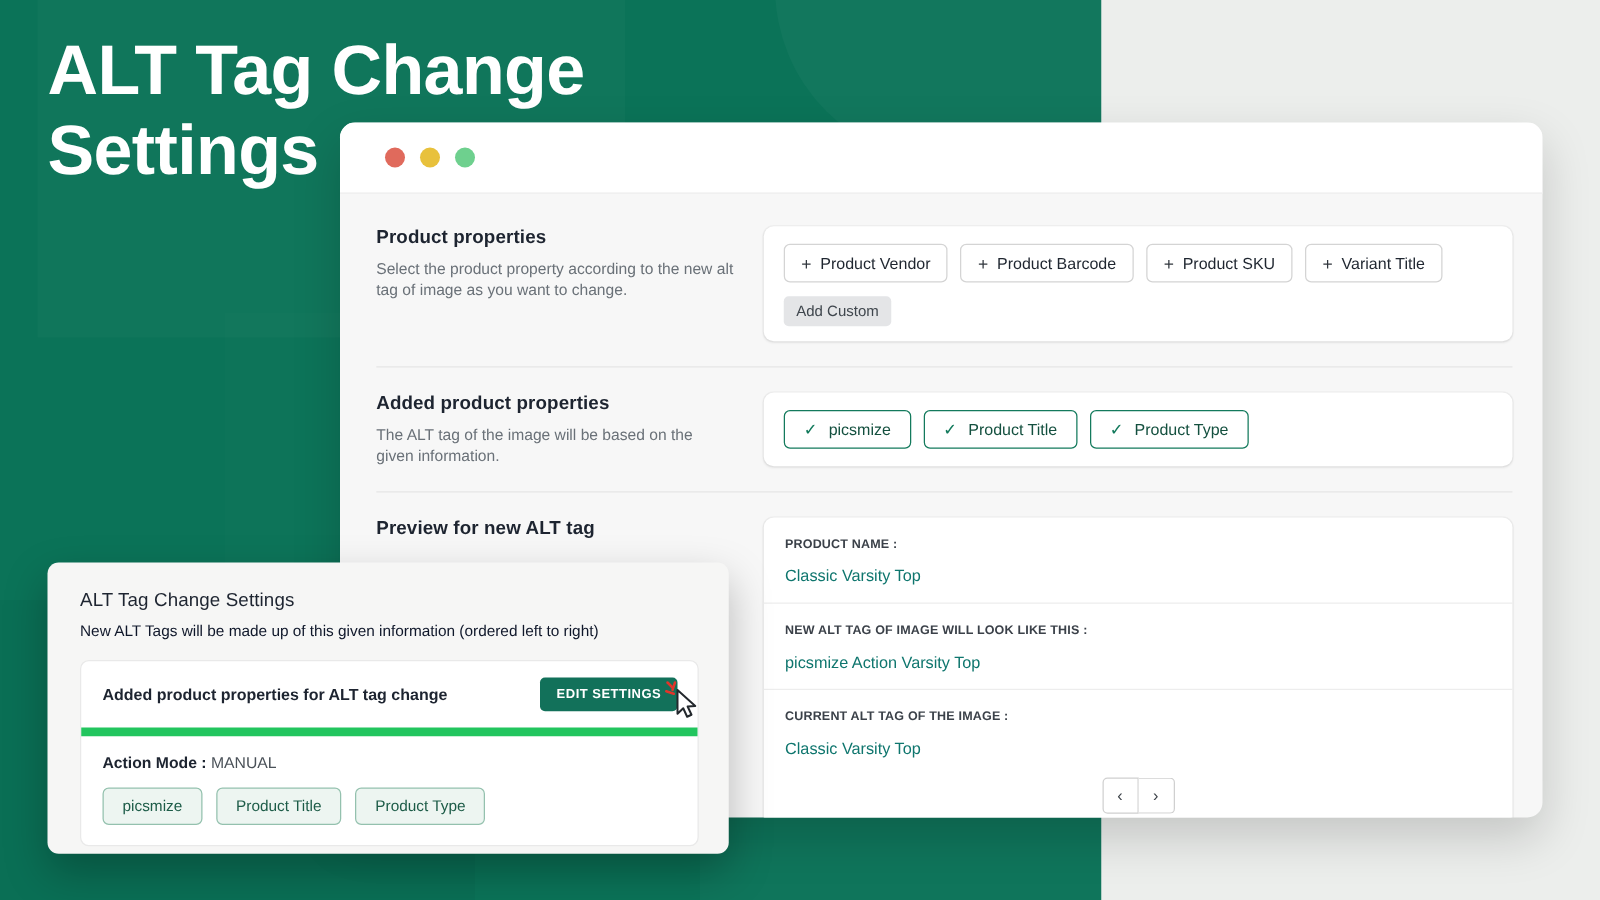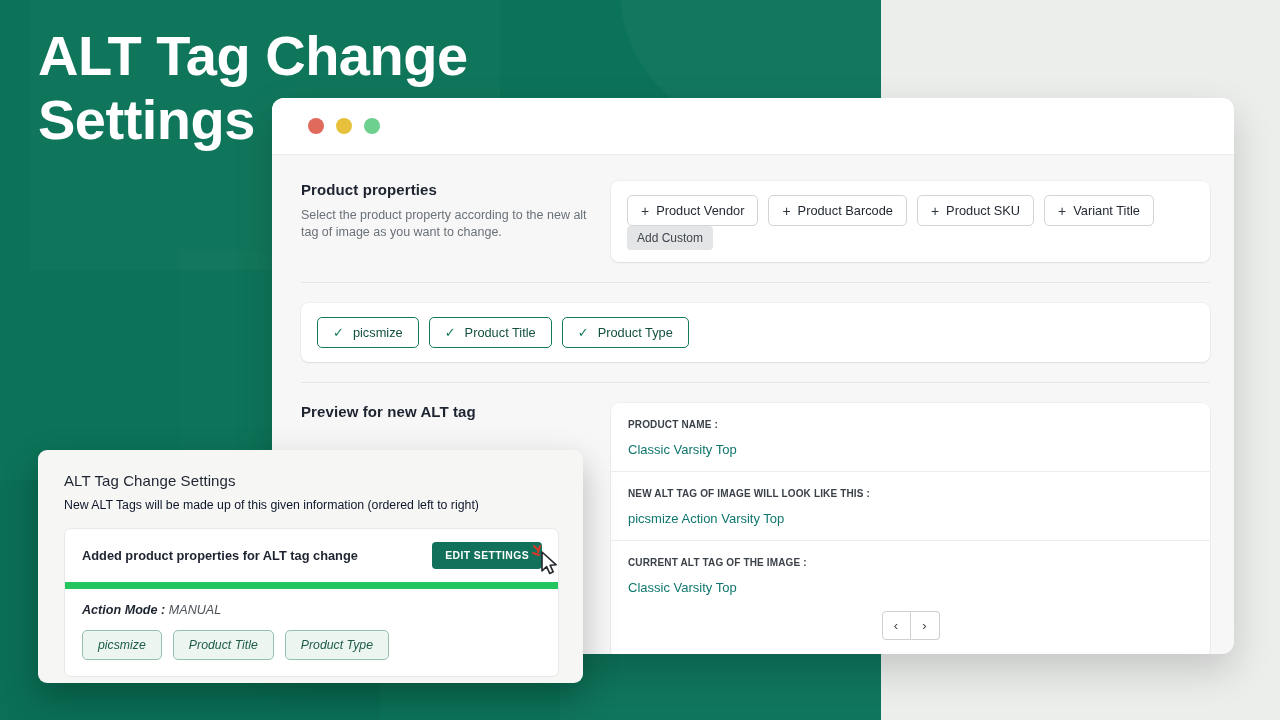--- a/index.html
+++ b/index.html
@@ -111,20 +111,21 @@
     border-radius: 5px;
     padding: 7px 13px;
     font-size: 12.8px;
     color: #1f2630;
     white-space: nowrap;
   }
   .chip-outline .plus { font-size: 14px; color: #30363d; line-height: 1; }
 
   .chip-ghost {
     display: inline-block;
+    margin-top: 11px;
     background: #e4e5e7;
     color: #3f464d;
     border-radius: 4px;
     padding: 5px 10px;
     font-size: 12px;
   }
 
   .chip-green {
     display: inline-flex; align-items: center; gap: 9px;
     border: 1.4px solid #137a5c;
@@ -187,21 +188,21 @@
     background: #12715a;
     color: #ffffff;
     font-size: 10.4px;
     font-weight: 700;
     letter-spacing: 0.4px;
     padding: 8px 13px;
     border-radius: 4px;
     border: none;
     white-space: nowrap;
   }
-  .ov-body { padding: 14px 17px 16px 17px; font-style: italic; }
+  .ov-body { padding: 14px 17px 16px 17px; }
   .mode-line { font-size: 12.6px; color: #3c434a; }
   .mode-line b { color: #1d2430; font-weight: 700; }
   .mode-line .mode-val { color: #4a5158; }
 
   .ov-chips { display: flex; gap: 11px; margin-top: 13px; }
   .ov-chip {
     border: 1px solid #94c1ae;
     background: #edf5f1;
     border-radius: 5px;
     padding: 7px 15px;
@@ -265,20 +266,24 @@
                   <span>Variant Title</span>
                 </div>
               </div>
               <div class="chip-ghost">Add Custom</div>
             </div>
           </div>
         </div>
       </div>
 
       <div class="section">
+        <div class="sec-left">
+          <div class="sec-title">Added product properties</div>
+          <div class="sec-desc">The ALT tag of the image will be based on the given information.</div>
+        </div>
         <div class="sec-right">
           <div class="panel-card">
             <div class="chips-pad" style="padding-bottom:14px">
               <div class="chip-row">
                 <div class="chip-green">
                   <span class="tick">✓</span>
                   <span>picsmize</span>
                 </div>
                 <div class="chip-green">
                   <span class="tick">✓</span>

